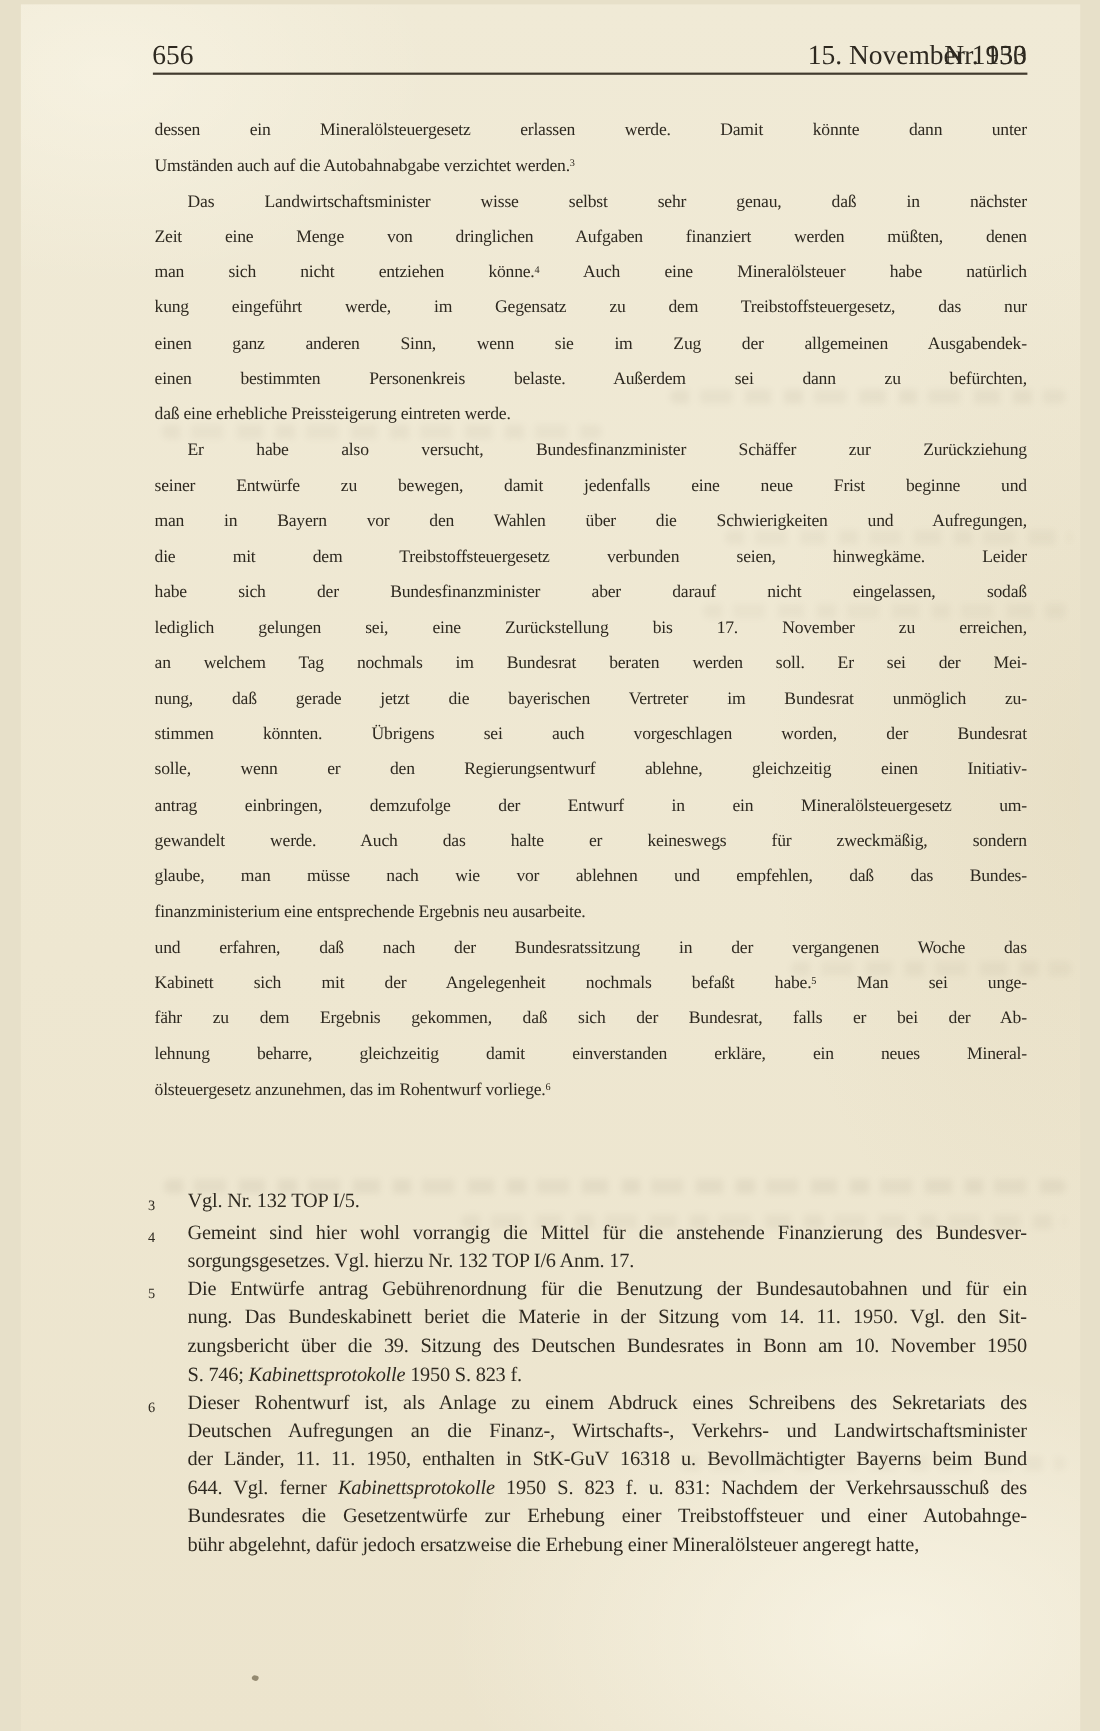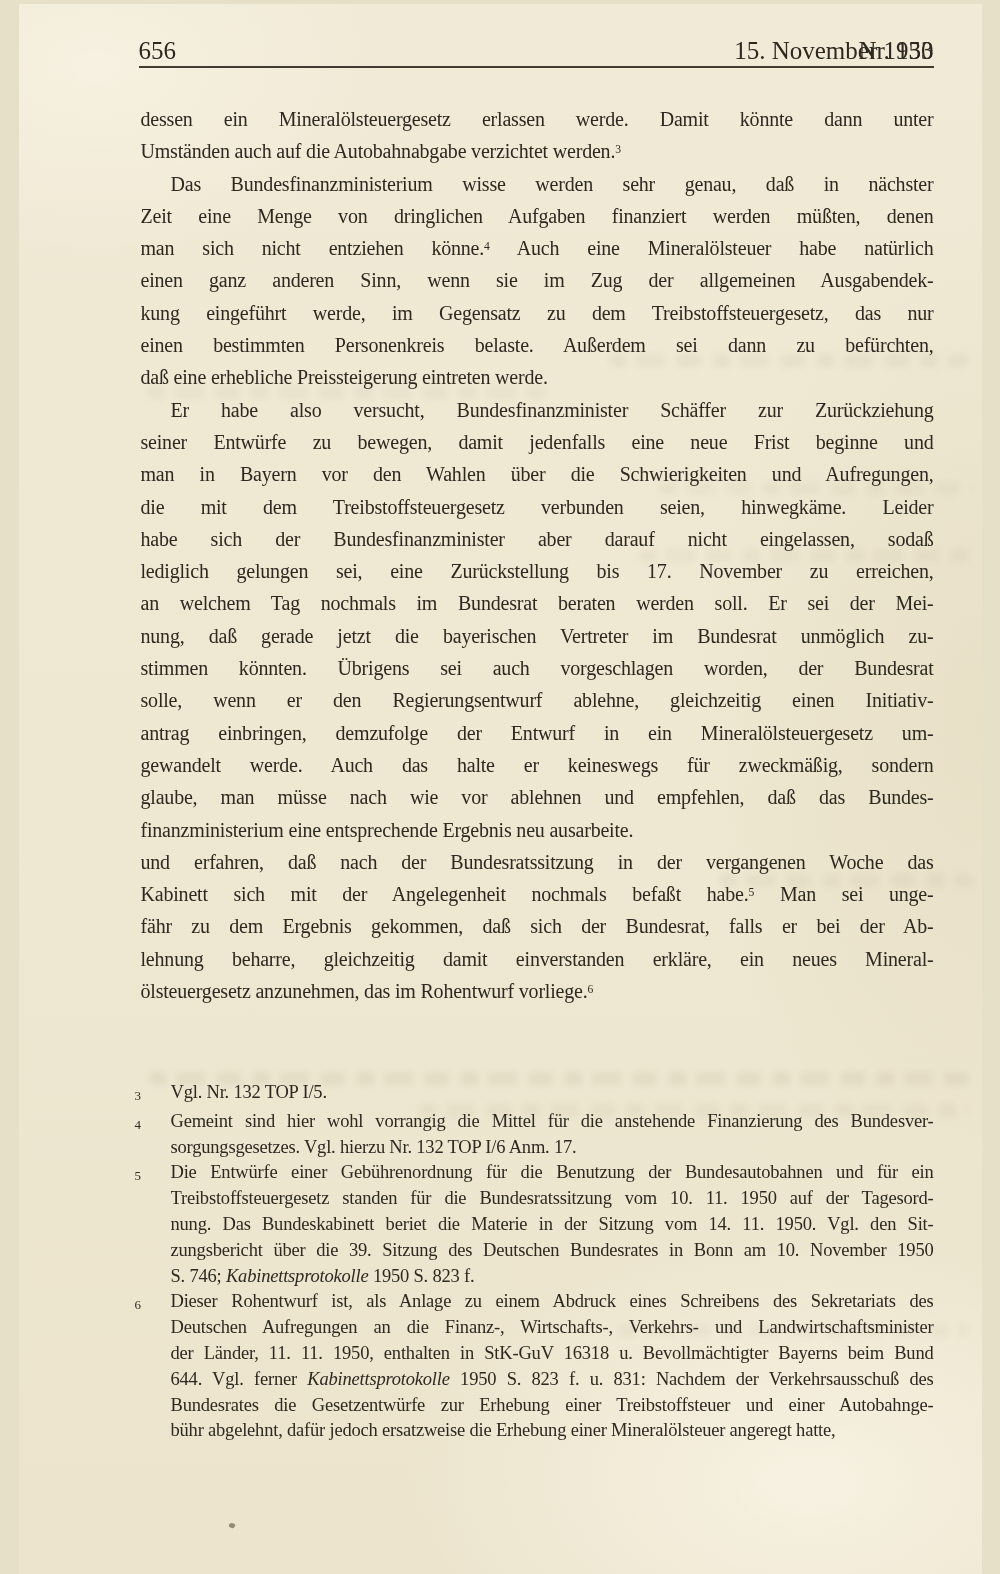--- a/index.html
+++ b/index.html
@@ -25,21 +25,21 @@
   .hdr-left  { position: absolute; left: 0; top: 0; }
   .hdr-center{ position: absolute; left: 0; right: 0; top: 0; text-align: right; padding-left: 22px; }
   .hdr-right { position: absolute; right: 0; top: 0; }
   .header-rule {
     position: absolute; left: 120px; right: 48px; top: 62px;
     height: 2px; background: #42 3b2f; background: #423b2f;
   }
   
   .body-text {
     position: absolute; left: 122px; right: 48px; top: 99px;
-    font-size: 20px; line-height: 32.3px; letter-spacing: -0.2px;
+    font-size: 16px; line-height: 32.3px; letter-spacing: -0.2px;
   }
   .line {
     text-align: justify; text-align-last: justify; text-justify: inter-word;
     white-space: nowrap; overflow: hidden;
   }
   .line.end { text-align-last: left; }
   .line.indent { text-indent: 30px; }
   .fnref {
     font-size: 0.58em; line-height: 0; vertical-align: 0.42em; letter-spacing: 0;
   }
@@ -98,25 +98,25 @@
   </header>
 
   <div class="header-rule"></div>
 
   <main class="body-text" id="body-container">
       <div class="para">
         <div class="line">dessen ein Mineralölsteuergesetz erlassen werde. Damit könnte dann unter</div>
         <div class="line end">Umständen auch auf die Autobahnabgabe verzichtet werden.<sup class="fnref">3</sup></div>
       </div>
       <div class="para">
-        <div class="line indent">Das Bundesfinanzministerium wisse werden sehr genau, daß in nächster</div>
+        <div class="line indent">Das Landwirtschaftsminister wisse selbst sehr genau, daß in nächster</div>
         <div class="line">Zeit eine Menge von dringlichen Aufgaben finanziert werden müßten, denen</div>
         <div class="line">man sich nicht entziehen könne.<sup class="fnref">4</sup> Auch eine Mineralölsteuer habe natürlich</div>
+        <div class="line">kung eingeführt werde, im Gegensatz zu dem Treibstoffsteuergesetz, das nur</div>
         <div class="line">einen ganz anderen Sinn, wenn sie im Zug der allgemeinen Ausgabendek-</div>
-        <div class="line">kung eingeführt werde, im Gegensatz zu dem Treibstoffsteuergesetz, das nur</div>
         <div class="line">einen bestimmten Personenkreis belaste. Außerdem sei dann zu befürchten,</div>
         <div class="line end">daß eine erhebliche Preissteigerung eintreten werde.</div>
       </div>
       <div class="para">
         <div class="line indent">Er habe also versucht, Bundesfinanzminister Schäffer zur Zurückziehung</div>
         <div class="line">seiner Entwürfe zu bewegen, damit jedenfalls eine neue Frist beginne und</div>
         <div class="line">man in Bayern vor den Wahlen über die Schwierigkeiten und Aufregungen,</div>
         <div class="line">die mit dem Treibstoffsteuergesetz verbunden seien, hinwegkäme. Leider</div>
         <div class="line">habe sich der Bundesfinanzminister aber darauf nicht eingelassen, sodaß</div>
         <div class="line">lediglich gelungen sei, eine Zurückstellung bis 17. November zu erreichen,</div>
@@ -148,22 +148,21 @@
       <div class="fn">
         <span class="fn-num">4</span>
         <div class="fn-body">
           <div class="line">Gemeint sind hier wohl vorrangig die Mittel für die anstehende Finanzierung des Bundesver-</div>
           <div class="line end">sorgungsgesetzes. Vgl. hierzu Nr. 132 TOP I/6 Anm. 17.</div>
         </div>
       </div>
       <div class="fn">
         <span class="fn-num">5</span>
         <div class="fn-body">
-          <div class="line">Die Entwürfe einer Gebührenordnung für die Benutzung der Bundesautobahnen und für ein</div>
-          <div class="line">Treibstoffsteuergesetz standen für die Bundesratssitzung vom 10. 11. 1950 auf der Tagesord-</div>
+          <div class="line">Die Entwürfe antrag Gebührenordnung für die Benutzung der Bundesautobahnen und für ein</div>
           <div class="line">nung. Das Bundeskabinett beriet die Materie in der Sitzung vom 14. 11. 1950. Vgl. den Sit-</div>
           <div class="line">zungsbericht über die 39. Sitzung des Deutschen Bundesrates in Bonn am 10. November 1950</div>
           <div class="line end">S. 746; <i>Kabinettsprotokolle</i> 1950 S. 823 f.</div>
         </div>
       </div>
       <div class="fn">
         <span class="fn-num">6</span>
         <div class="fn-body">
           <div class="line">Dieser Rohentwurf ist, als Anlage zu einem Abdruck eines Schreibens des Sekretariats des</div>
           <div class="line">Deutschen Aufregungen an die Finanz-, Wirtschafts-, Verkehrs- und Landwirtschaftsminister</div>

